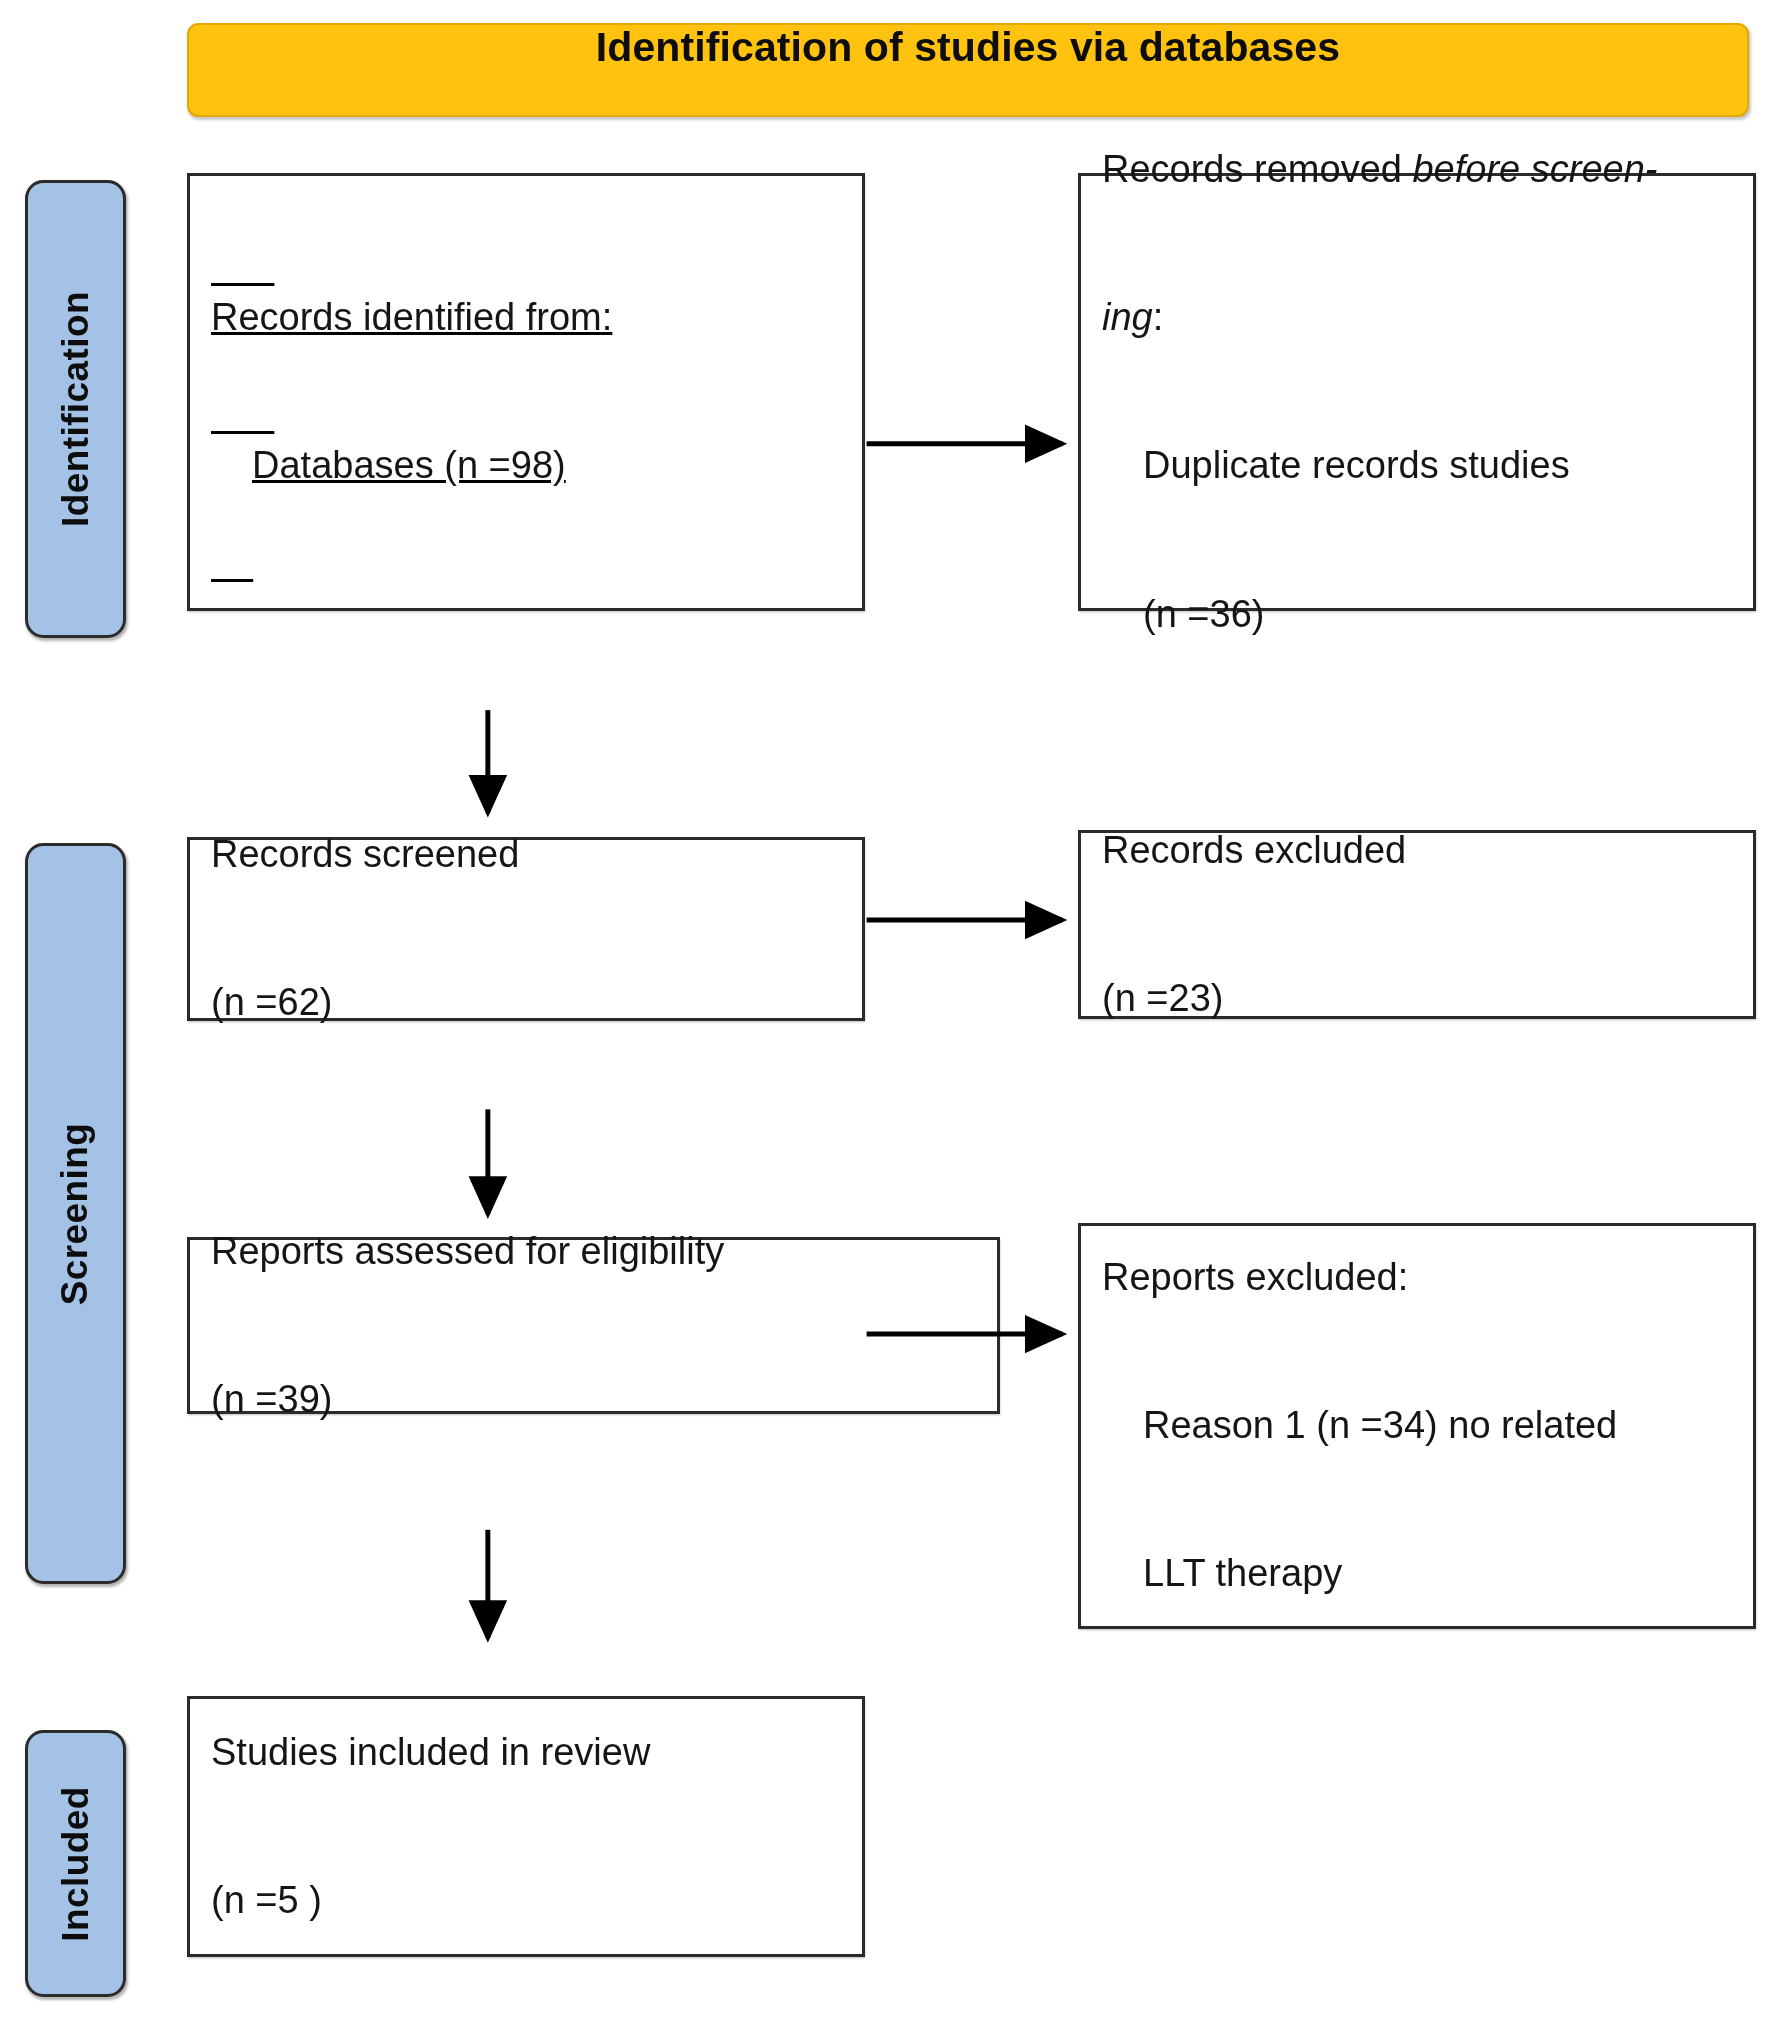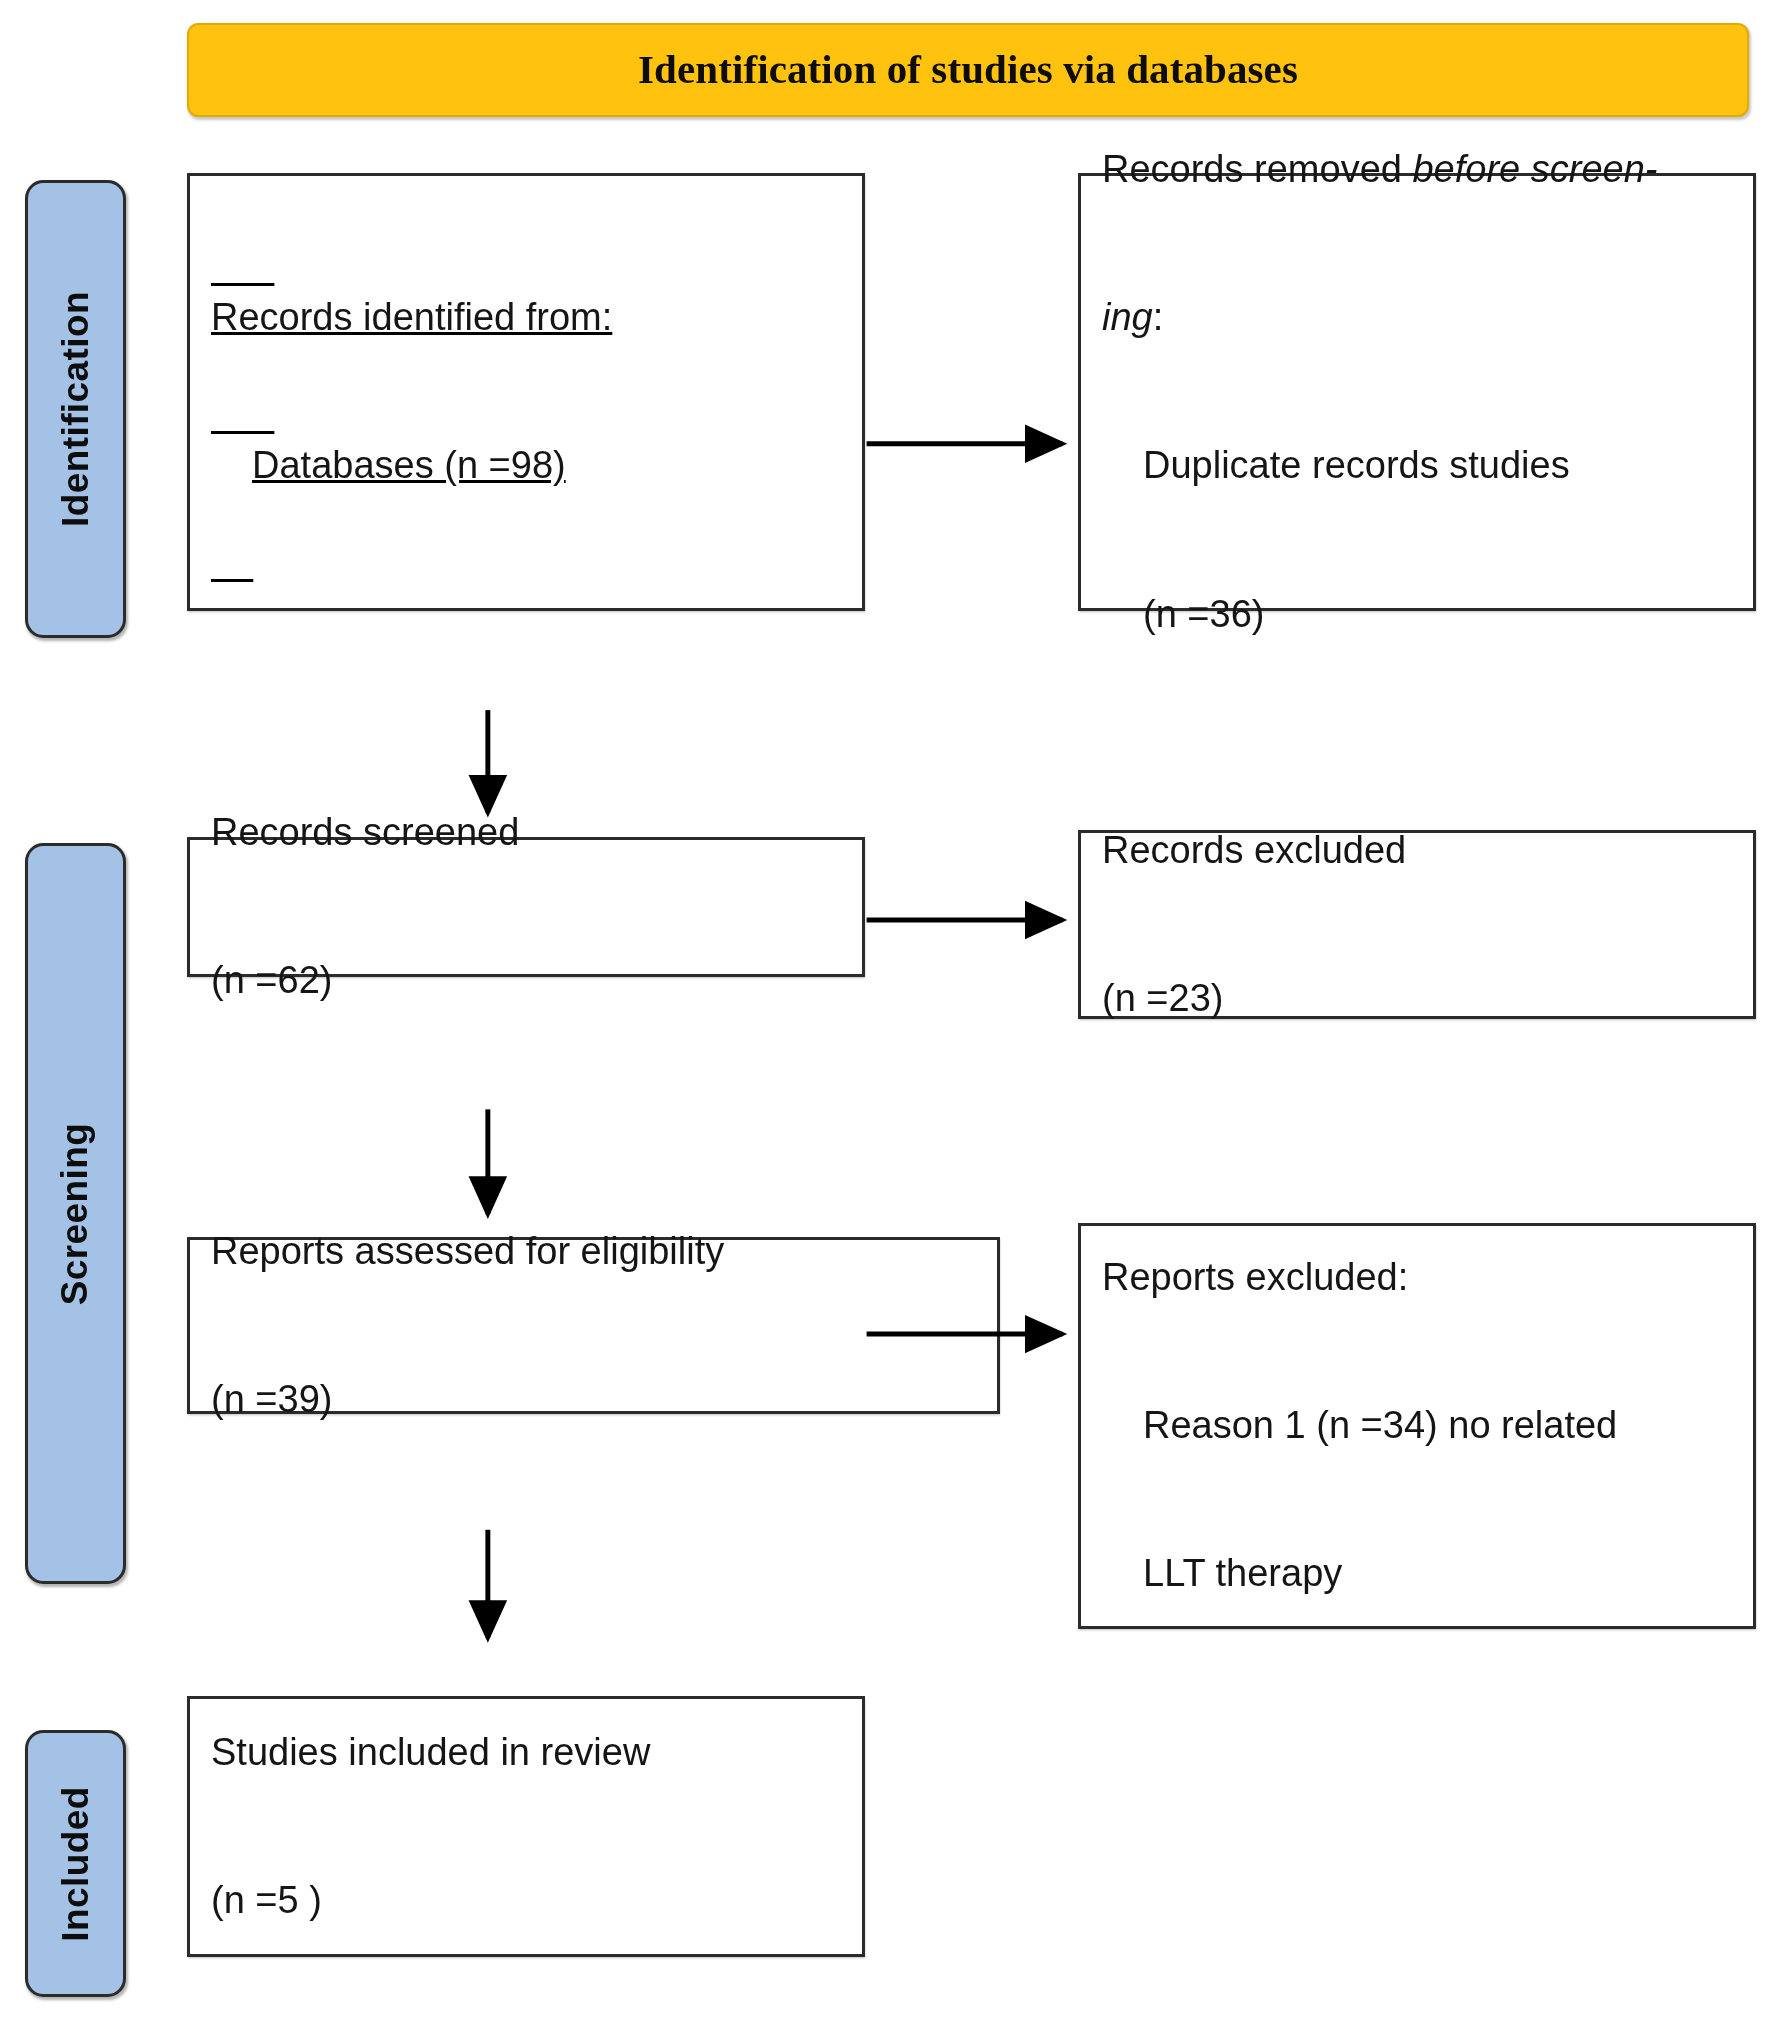--- a/index.html
+++ b/index.html
@@ -24,24 +24,23 @@
     position: absolute;
     left: 187px;
     top: 22.6px;
     width: 1562px;
     height: 94px;
     box-sizing: border-box;
     background: #FFC20E;
     border: 2.8px solid #E3A900;
     border-radius: 11.3px;
     display: flex;
-    align-items: center;
+    align-items: flex-start;
     justify-content: center;
     box-shadow: 1.4px 2.1px 2.8px rgba(0,0,0,0.22);
-    font-family: Liberation Serif, serif;
   }
   .header-title {
     font-size: 41px;
     font-weight: bold;
     color: #0d0d0d;
     letter-spacing: 0.1px;
     text-align: center;
     line-height: 1.1;
   }
 
@@ -87,21 +86,21 @@
     font-size: 38px;
     line-height: 1.30;
     color: #151515;
     white-space: pre-wrap;
   }
   .box-text .indent { display: inline-block; width: 41px; }
   .box-text em { font-style: italic; }
 
   #box-identified      { left: 187px;  top: 173px;  width: 678px;  height: 438px; text-decoration: underline; }
   #box-removed         { left: 1078px; top: 173px;  width: 678px;  height: 438px; }
-  #box-screened        { left: 187px;  top: 837px; width: 678px;  height: 140px; }
+  #box-screened        { left: 187px;  top: 837px; width: 678px;  height: 184px; }
   #box-records-excl    { left: 1078px; top: 830px; width: 678px;  height: 189px; }
   #box-eligibility     { left: 187px;  top: 1237px; width: 813px;  height: 177px; }
   #box-reports-excl    { left: 1078px; top: 1223px; width: 678px;  height: 406px; }
   #box-included        { left: 187px;  top: 1696px; width: 678px;  height: 261px; }
 
   
   .connector { position: absolute; }
   .connector svg { display: block; overflow: visible; }
 </style>
 </head>

